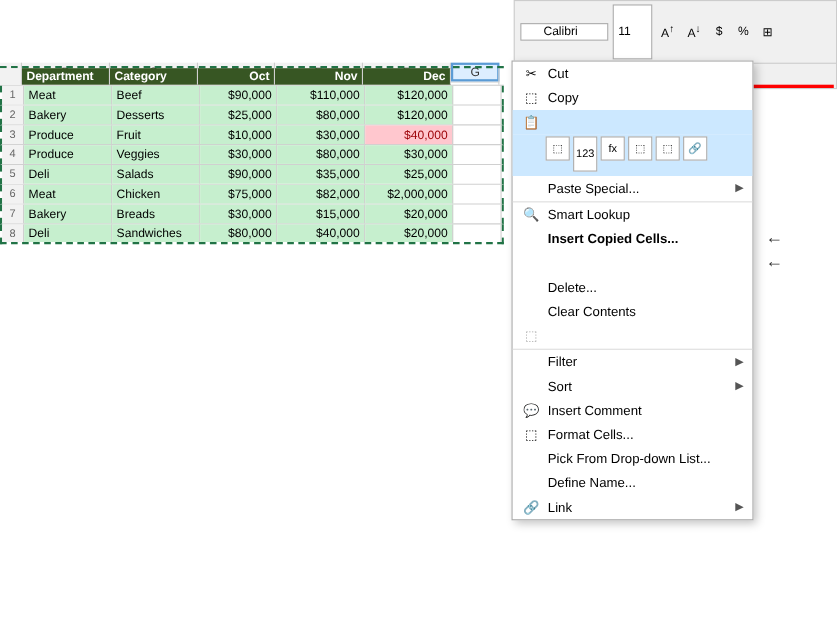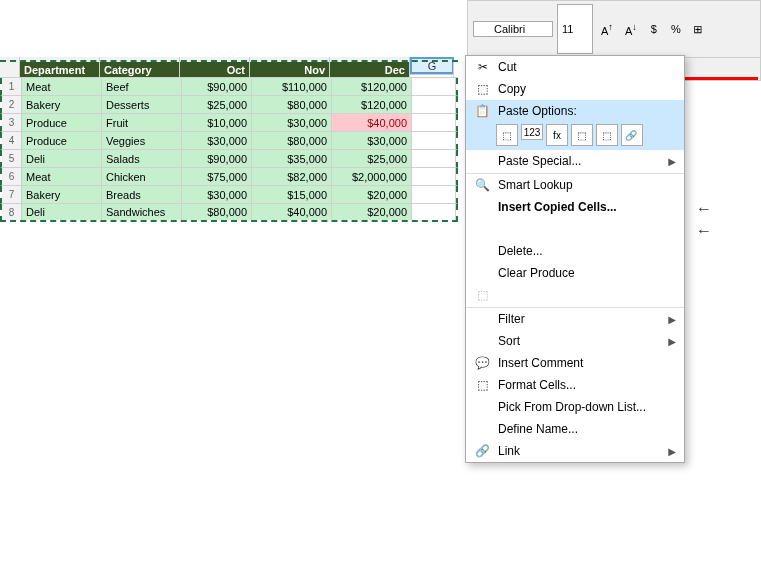--- a/index.html
+++ b/index.html
@@ -286,26 +286,25 @@
     <span class="menu-item-label">Cut</span>
   </div>
 
   <div class="menu-item">
     <span class="menu-icon">⬚</span>
     <span class="menu-item-label">Copy</span>
   </div>
 
   <div class="menu-item highlighted">
     <span class="menu-icon">📋</span>
-    <span class="menu-item-label">Paste Options:</span>
   </div>
 
   <div style="display:flex; padding: 2px 8px 4px 30px; gap: 3px; background: #cce8ff;">
     <button style="border:1px solid #aaa; background:white; width:22px;height:22px; font-size:10px; cursor:pointer;">⬚</button>
-    <button style="border:1px solid #aaa; background:white; width:22px;height:16px; font-size:10px; cursor:pointer;">123</button>
+    <button style="border:1px solid #aaa; background:white; width:22px;height:32px; font-size:10px; cursor:pointer;">123</button>
     <button style="border:1px solid #aaa; background:white; width:22px;height:22px; font-size:10px; cursor:pointer;">fx</button>
     <button style="border:1px solid #aaa; background:white; width:22px;height:22px; font-size:10px; cursor:pointer;">⬚</button>
     <button style="border:1px solid #aaa; background:white; width:22px;height:22px; font-size:10px; cursor:pointer;">⬚</button>
     <button style="border:1px solid #aaa; background:white; width:22px;height:22px; font-size:10px; cursor:pointer;">🔗</button>
   </div>
 
   <div class="menu-item">
     <span class="menu-icon"></span>
     <span class="menu-item-label">Paste Special...</span>
     <span class="menu-arrow">▶</span>
@@ -327,21 +326,21 @@
     <span style="position:absolute; right:-28px; font-size:16px; color:#333; top:2px;">←</span>
   </div>
 
   <div class="menu-item">
     <span class="menu-icon"></span>
     <span class="menu-item-label">Delete...</span>
   </div>
 
   <div class="menu-item">
     <span class="menu-icon"></span>
-    <span class="menu-item-label">Clear Produce</span>
+    <span class="menu-item-label">Clear Contents</span>
   </div>
 
   <div class="menu-item disabled">
     <span class="menu-icon">⬚</span>
   </div>
 
   <div class="menu-item separator">
     <span class="menu-icon"></span>
     <span class="menu-item-label">Filter</span>
     <span class="menu-arrow">▶</span>

